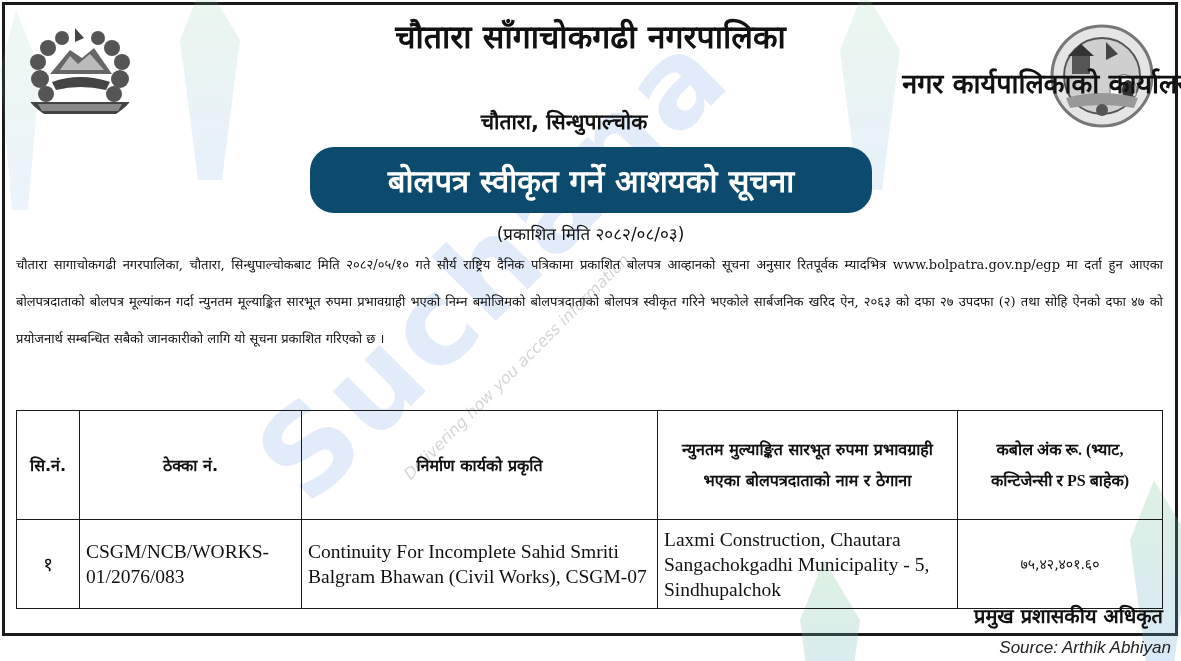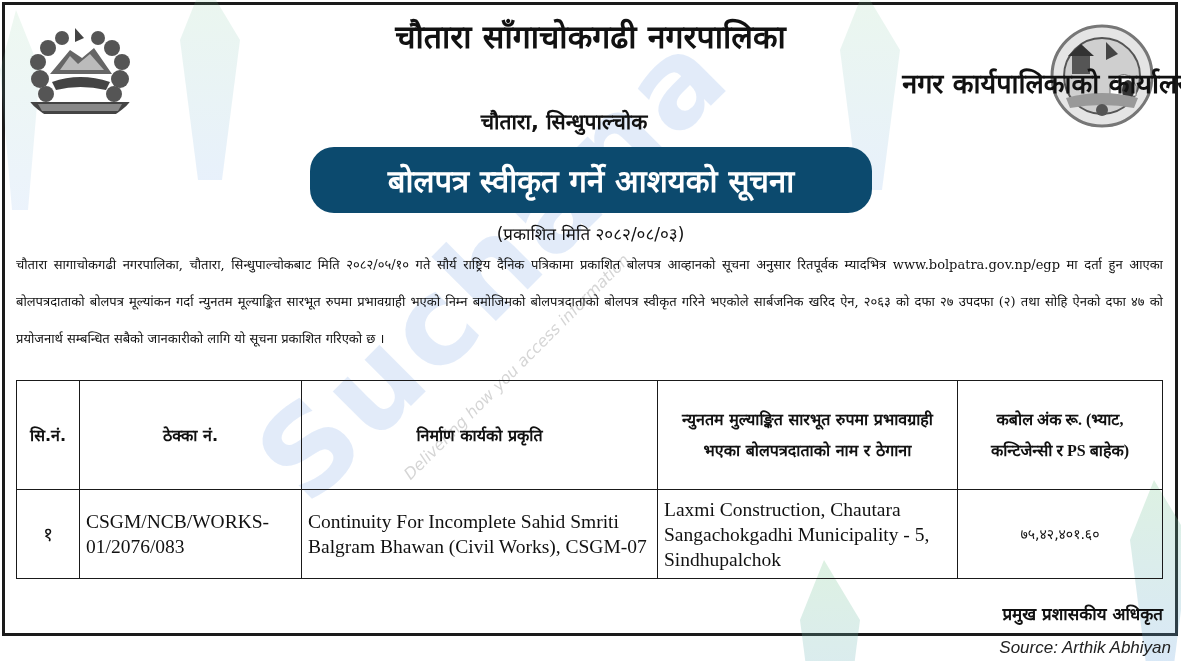--- a/index.html
+++ b/index.html
@@ -11,31 +11,31 @@
     .wm-shape { position:absolute; width:60px; height:200px; background:linear-gradient(180deg, rgba(120,200,140,0.25), rgba(100,160,230,0.25)); clip-path:polygon(40% 0, 100% 30%, 70% 100%, 30% 100%, 0 30%); }
     .emblem { position:absolute; border-radius:50%; }
     .emblem-left { left:20px; top:24px; width:120px; height:100px; }
     .emblem-right { left:1046px; top:24px; width:112px; height:104px; }
     .head1 { position:absolute; left:0; width:1181px; top:14px; text-align:center; font-family:"DejaVu Sans", sans-serif; font-weight:bold; font-size:32px; letter-spacing:0px; }
     .head2 { position:absolute; left:0; width:1181px; top:64px; text-align:right; font-weight:bold; font-size:27px;padding-left:12px; }
     .head3 { position:absolute; left:0; width:1128px; top:107px; text-align:center; font-weight:bold; font-size:21px; }
     .title-pill { position:absolute; left:310px; top:147px; width:562px; height:66px; background:#0c4a6e; border-radius:24px; color:#fff; font-weight:bold; font-size:31px; display:flex; align-items:center; justify-content:center; }
     .pub-date { position:absolute; left:0; width:1181px; top:222px; text-align:center; font-size:17px; }
     .body-text { position:absolute; left:16px; top:246px; width:1147px; font-family:"DejaVu Serif", serif; font-size:13px; line-height:37px; text-align:justify; text-align-last:left; }
-    table.award { position:absolute; left:16px; top:380px; width:1147px; border-collapse:collapse; background:transparent; }
+    table.award { position:absolute; left:16px; top:410px; width:1147px; border-collapse:collapse; background:transparent; }
     table.award th, table.award td { border:1.5px solid #1a1a1a; padding:4px 6px; vertical-align:middle; }
     table.award th { font-weight:bold; font-size:16px; text-align:center; height:100px; line-height:31px; }
     table.award td { font-family:"Liberation Serif", serif; font-size:19.5px; line-height:25px; height:80px; }
     .c1 { width:50px; text-align:center; }
     .c2 { width:209px; }
     .c3 { width:343px; }
     .c4 { width:287px; }
     .c5 { width:192px; text-align:center;font-family:Liberation Serif, serif; }
     td.center { text-align:center; }
-    .sig { position:absolute; right:18px; top:602px; font-weight:bold; font-size:17px; }
+    .sig { position:absolute; right:18px; top:602px; font-weight:bold; font-size:20px; }
     .source { position:absolute; right:10px; top:638px; font-family:"Liberation Sans", sans-serif; font-style:italic; font-size:17px; color:#222;margin-left:44px; }
   </style>
 </head>
 <body>
 
 <div class="frame"></div>
 
 <div class="watermark" style="left:0;top:0;width:1181px;height:661px;">
   <div class="wm-shape" style="left:180px;top:-20px;opacity:0.6;"></div>
   <div class="wm-shape" style="left:840px;top:-10px;opacity:0.6;"></div>

